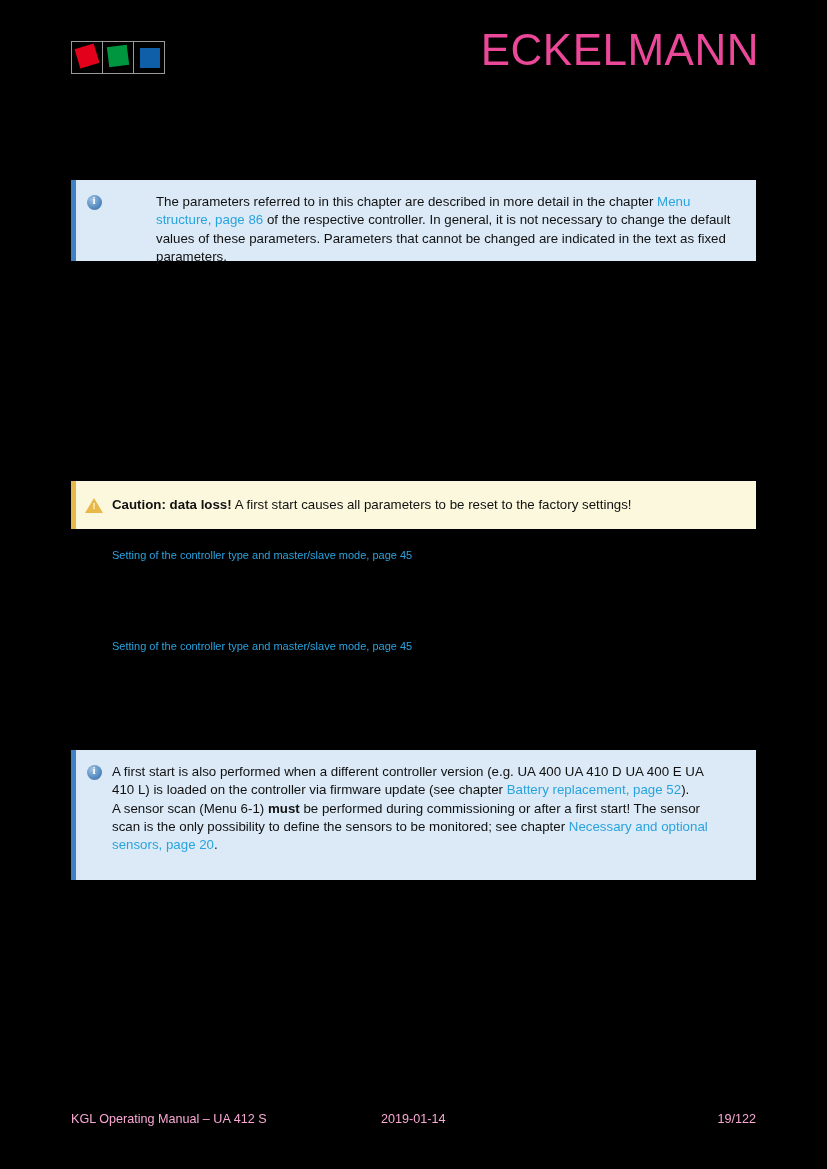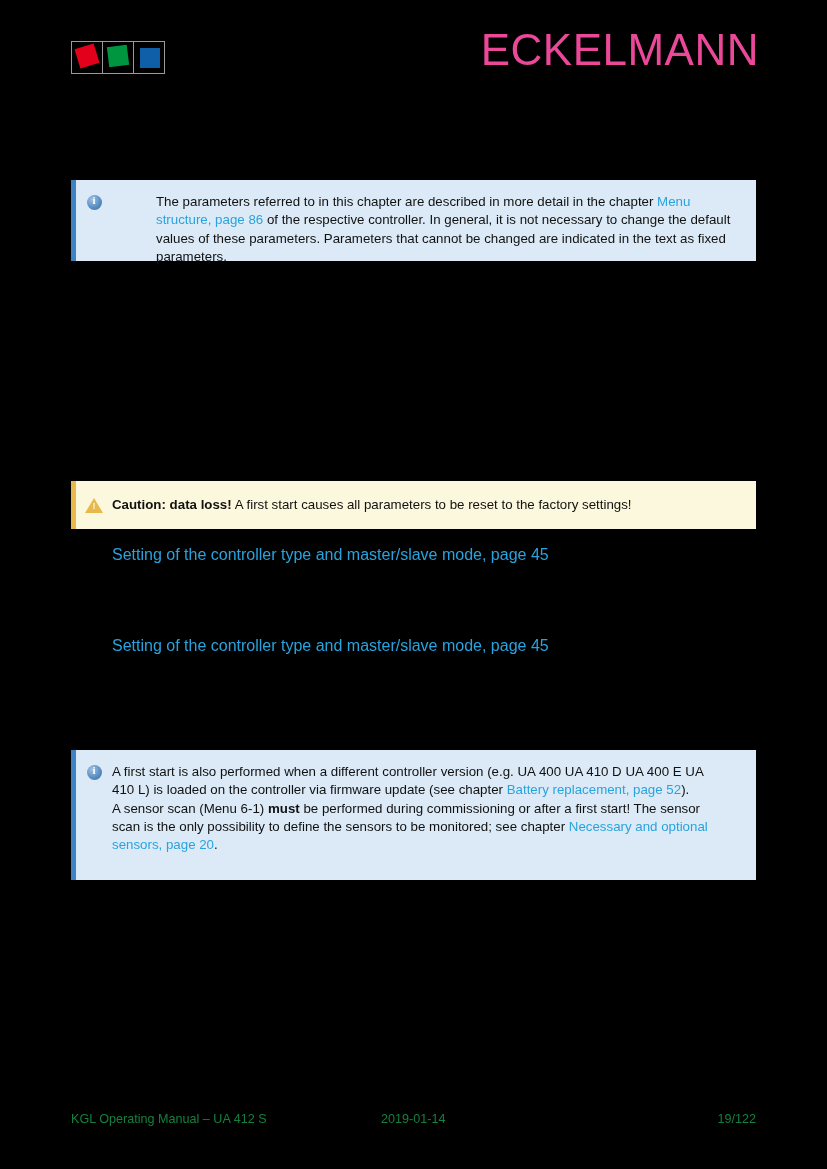--- a/index.html
+++ b/index.html
@@ -136,35 +136,35 @@
   #info-box-2 { top: 750px; height: 130px; padding: 13px 12px 12px 0; }
 
   .lnk { color: #29a3de; }
   .bold { font-weight: bold; }
 
   
   .para {
     position: absolute;
     left: 112px;
     width: 644px;
-    font-size: 16px;
+    font-size: 11px;
     line-height: 18.3px;
     color: #000000;
   }
   #para-block-1 { top: 546px; }
   #para-block-2 { top: 637px; }
 
   
   .footer {
     position: absolute;
     left: 71px;
     top: 1112px;
     width: 685px;
     font-size: 12.6px;
-    color: #15803d;
+    color: #f9a8d4;
     display: flex;
     align-items: baseline;
   }
   .footer-left  { flex: 0 0 310px; }
   .footer-mid   { flex: 1 1 auto; }
   .footer-right { flex: 0 0 auto; text-align: left; }
 </style>
 </head>
 <body>
 

